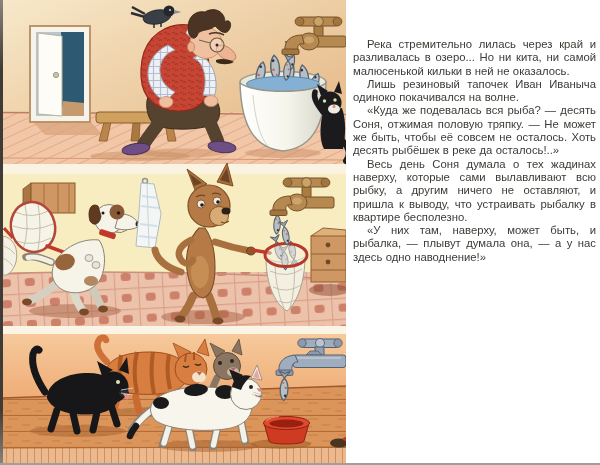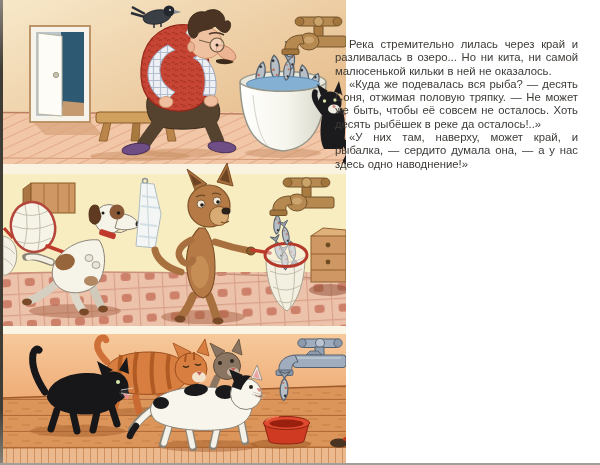--- a/index.html
+++ b/index.html
@@ -9,21 +9,21 @@
   }
   .page { position:relative; width:600px; height:465px; background:#ffffff; }
   .edge-left {
     position:absolute; left:0; top:0; width:2.5px; height:465px;
     background:linear-gradient(#8a857c, #3f3b35 15%, #3f3b35 88%, #8a857c);
   }
   .edge-top { position:absolute; left:2px; top:0; width:344px; height:1px; background:#d8d2c4; }
   .edge-bottom { position:absolute; left:0; bottom:0; width:600px; height:2px; background:#a29f9a; }
   .illustration { position:absolute; left:2.5px; top:0; width:343px; height:463px; display:block; }
   .text-col {
-    position:absolute; left:335px; top:38px; width:243px;
+    position:absolute; left:353px; top:38px; width:243px;
     color:#3d3a36; font-size:11.3px; line-height:13.3px;
     text-align:justify; hyphens:auto; -webkit-hyphens:auto;
   }
   .text-col p { margin:0; padding:0; text-indent:14px; word-spacing:0.2px; }
 </style>
 </head>
 <body>
 
 <div class="page">
   <div class="edge-top"></div>
@@ -406,18 +406,20 @@
 
       <g>
         <ellipse cx="336" cy="443" rx="9" ry="4.5" fill="#4a3522"></ellipse>
         <circle cx="342" cy="439" r="2" fill="#c23a20"></circle>
       </g>
     </g>
   </svg>
 
   <div class="text-col" lang="ru">
     <p>Река стремительно лилась через край и разливалась в озеро... Но ни кита, ни самой малюсенькой кильки в ней не оказалось.</p>
+    <p>Лишь резиновый тапочек Иван Иваныча одиноко покачивался на волне.</p>
     <p>«Куда же подевалась вся рыба? — десять Соня, отжимая половую тряпку. — Не может же быть, чтобы её совсем не осталось. Хоть десять рыбёшек в реке да осталось!..»</p>
-    <p>«У них там, наверху, может край, и рыбалка, — сердито думала она, — а у нас здесь одно наводнение!»</p>
+    <p>Весь день Соня думала о тех жадинах наверху, которые сами вылавливают всю рыбку, а другим ничего не оставляют, и пришла к выводу, что устраивать рыбалку в квартире бесполезно.</p>
+    <p>«У них там, наверху, может быть, и рыбалка, — плывут думала она, — а у нас здесь одно наводнение!»</p>
   </div>
 
   <div class="edge-bottom"></div>
 </div>
 
 </body></html>

